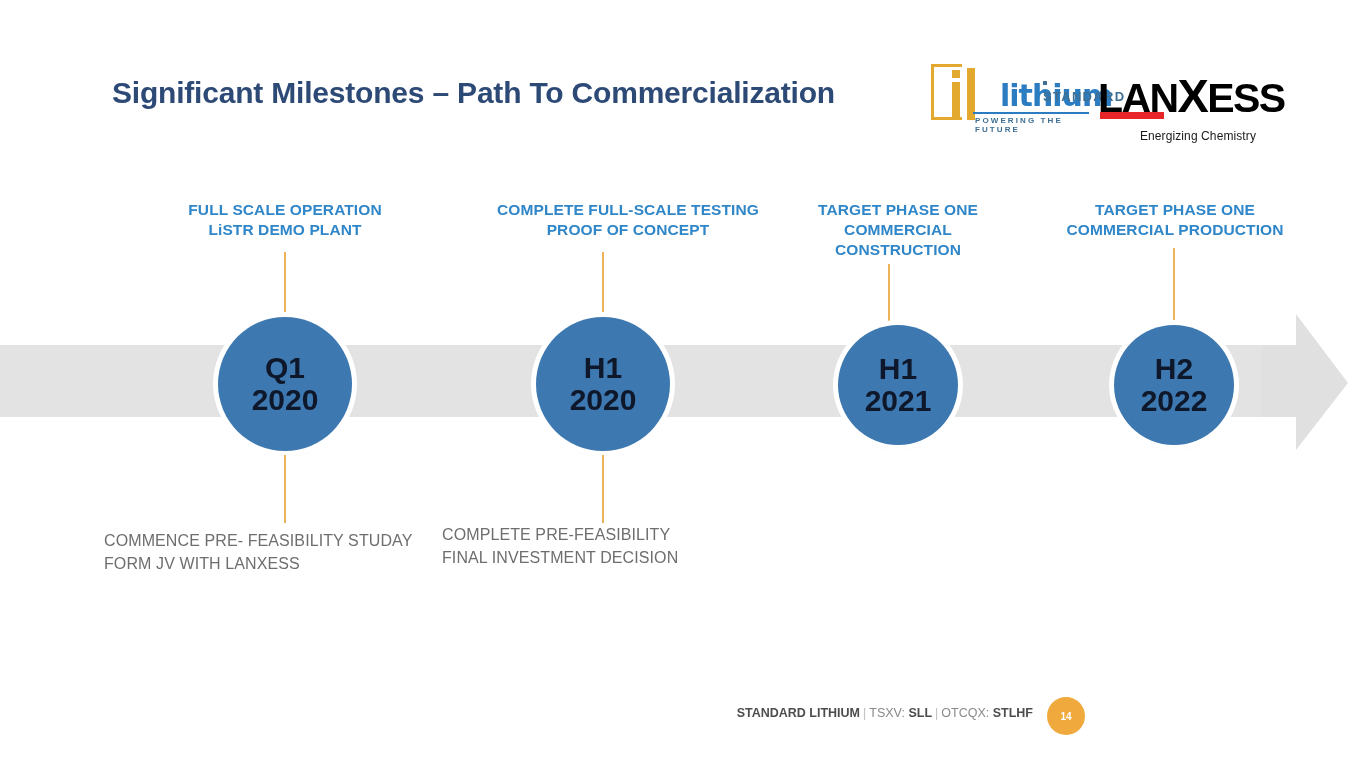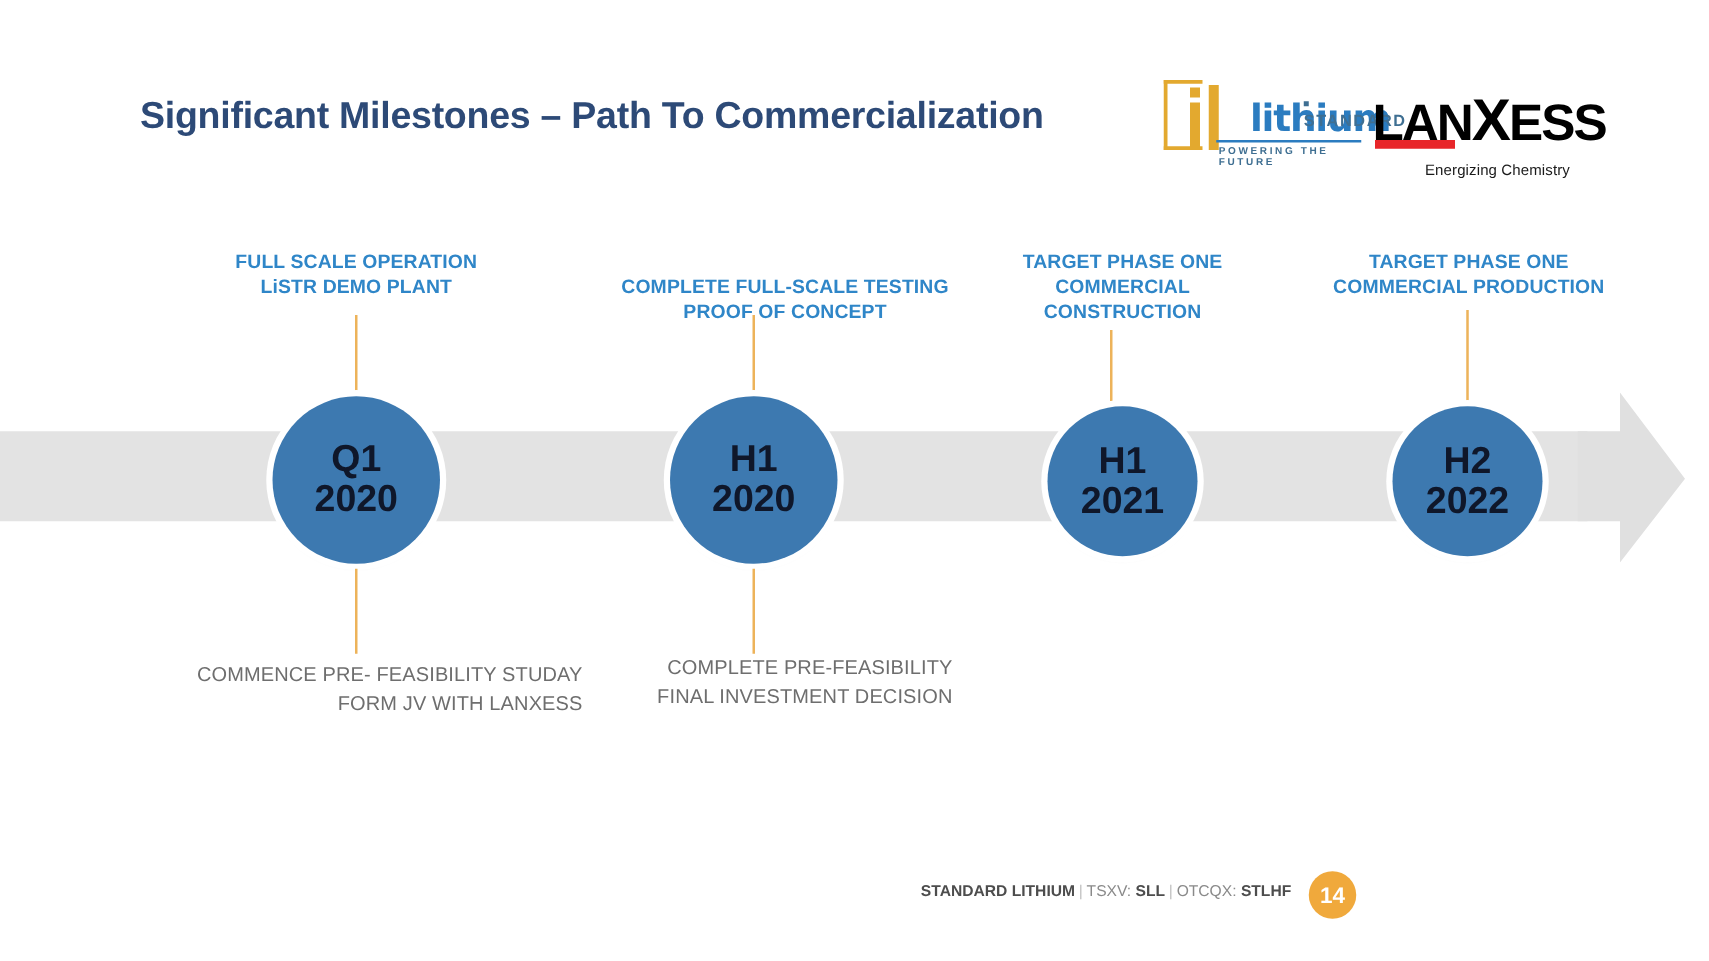--- a/index.html
+++ b/index.html
@@ -101,38 +101,38 @@
   .connector{
     position:absolute;width:2px;background:#edb35a;
   }
 
   .label-top{
     position:absolute;text-align:center;
     color:#2f86c8;font-size:15.5px;font-weight:bold;line-height:1.28;
     letter-spacing:0.1px;
   }
   .label-bottom{
-    position:absolute;text-align:right;
+    position:absolute;text-align:left;
     color:#6e6e6e;font-size:16px;font-weight:normal;line-height:1.42;
     letter-spacing:0.1px;
   }
 
   
   .footer{
     position:absolute;left:0;top:700px;width:1113px;height:48px;
   }
   .footer-text{
     position:absolute;right:80px;top:6px;
     font-size:12.5px;color:#8a8a8a;white-space:nowrap;
   }
   .footer-text b{color:#4d4d4d;font-weight:bold;}
   .footer-sep{color:#c0c0c0;padding:0 3px;}
   .page-badge{
     position:absolute;right:28px;top:-3px;width:38px;height:38px;border-radius:50%;
-    background:#f0a93c;color:#ffffff;font-size:18px;font-weight:bold;
+    background:#f0a93c;color:#ffffff;font-size:10px;font-weight:bold;
     display:flex;align-items:center;justify-content:center;
   }
 </style>
 </head>
 <body>
 
 <div class="slide">
 
   <div class="header">
     <div class="slide-title">Significant Milestones – Path To Commercialization</div>
@@ -177,21 +177,21 @@
         <span class="l2">2020</span>
       </div>
       <div class="connector" style="left:284px;top:455px;height:68px;"></div>
       <div class="label-bottom" style="left:104px;top:530px;width:362px;">
         <div>COMMENCE PRE- FEASIBILITY STUDAY</div>
         <div>FORM JV WITH LANXESS</div>
       </div>
     </div>
 
     <div class="node">
-      <div class="label-top" style="left:463px;top:200px;width:330px;margin-top:20px;">
+      <div class="label-top" style="left:463px;top:200px;width:330px;">
         <div>COMPLETE  FULL-SCALE  TESTING</div>
         <div>PROOF OF CONCEPT</div>
       </div>
       <div class="connector" style="left:602px;top:252px;height:65px;"></div>
       <div class="circle" style="left:536px;top:317px;width:134px;height:134px;">
         <span class="l1">H1</span>
         <span class="l2">2020</span>
       </div>
       <div class="connector" style="left:602px;top:455px;height:68px;"></div>
       <div class="label-bottom" style="left:442px;top:524px;width:320px;">

